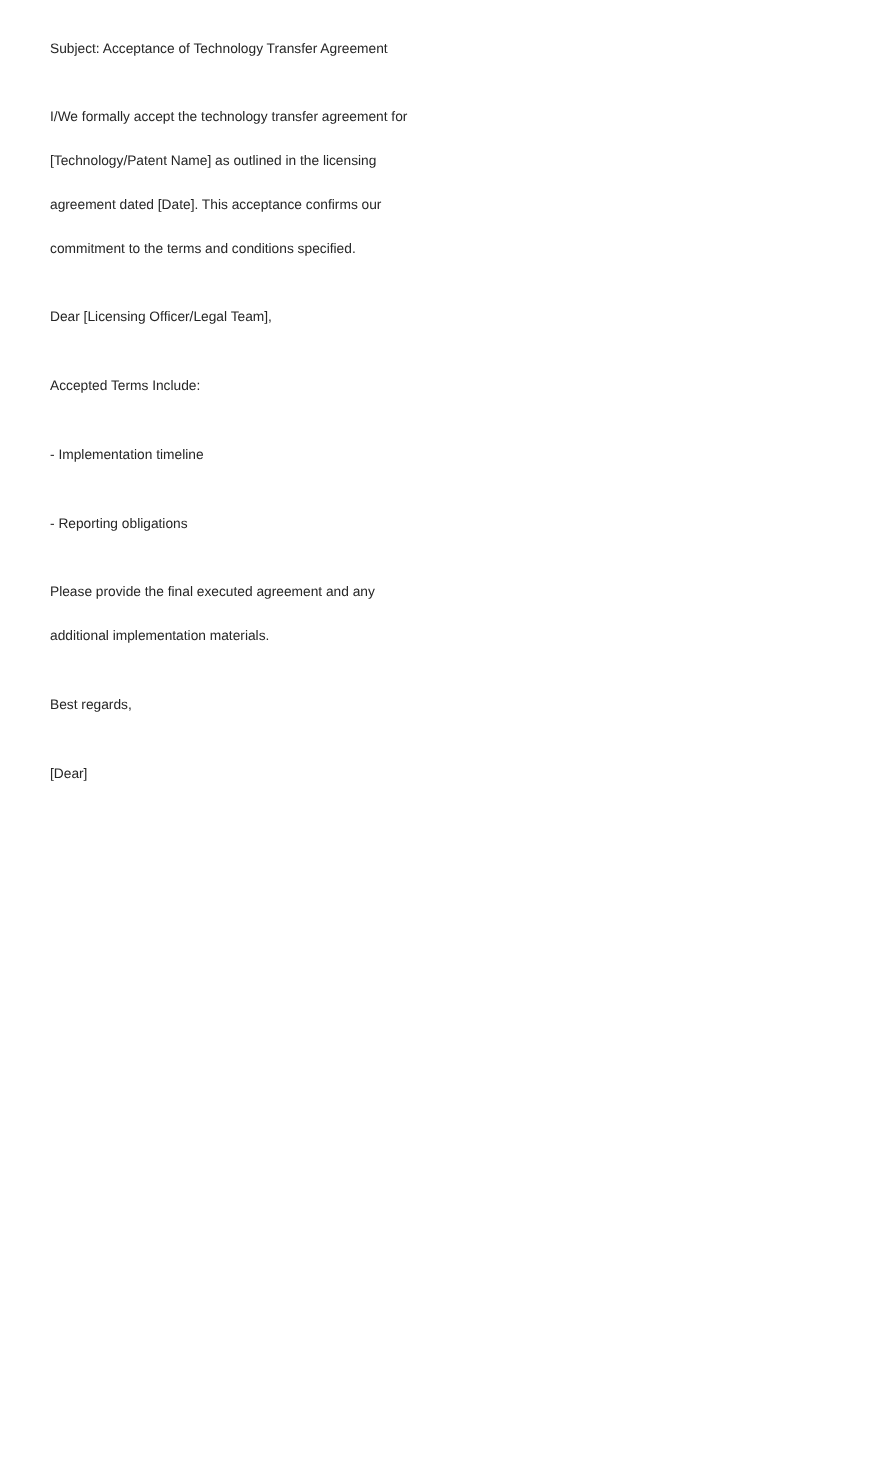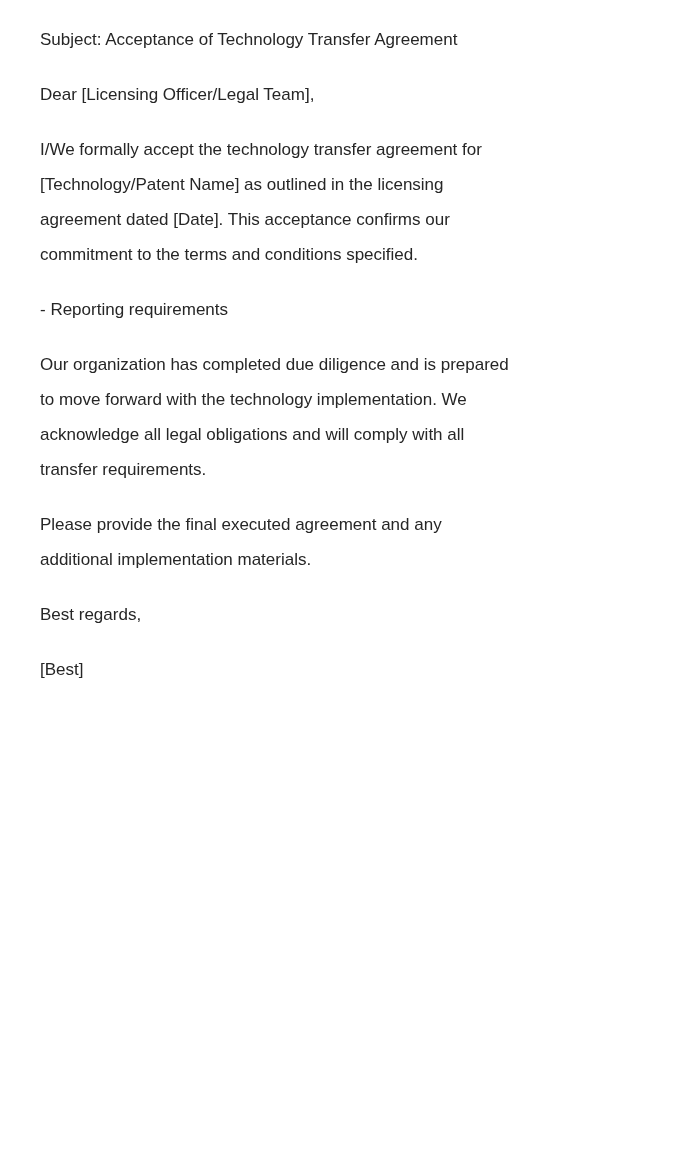--- a/index.html
+++ b/index.html
@@ -19,43 +19,41 @@
   h1.doc-title {
     font-size: 22.5px;
     line-height: 28px;
     font-weight: 700;
     color: #0d0d0d;
     letter-spacing: -0.2px;
     margin: 0 0 24px 0;
     font-family: "Liberation Sans", sans-serif;
   }
   p.doc-para {
-    font-size: 17px;
+    font-size: 11px;
     line-height: 35px;
     font-weight: 400;
     color: #262626;
     letter-spacing: 0px;
     margin: 0 0 20px 0;
     max-width: 640px;
     white-space: pre-line; 
   }
 </style>
 </head>
 <body>
 
 <div class="doc">
 
   <p class="doc-para">Subject: Acceptance of Technology Transfer Agreement</p>
-  <p class="doc-para">Dear [Licensing Officer/Legal Team],</p>
   <p class="doc-para">I/We formally accept the technology transfer agreement for
 [Technology/Patent Name] as outlined in the licensing
 agreement dated [Date]. This acceptance confirms our
 commitment to the terms and conditions specified.</p>
-  <p class="doc-para">- Reporting requirements</p>
-  <p class="doc-para">Our organization has completed due diligence and is prepared
-to move forward with the technology implementation. We
-acknowledge all legal obligations and will comply with all
-transfer requirements.</p>
+  <p class="doc-para">Dear [Licensing Officer/Legal Team],</p>
+  <p class="doc-para">Accepted Terms Include:</p>
+  <p class="doc-para">- Implementation timeline</p>
+  <p class="doc-para">- Reporting obligations</p>
   <p class="doc-para">Please provide the final executed agreement and any
 additional implementation materials.</p>
   <p class="doc-para">Best regards,</p>
-  <p class="doc-para">[Best]</p>
+  <p class="doc-para">[Dear]</p>
 </div>
 
 </body></html>

